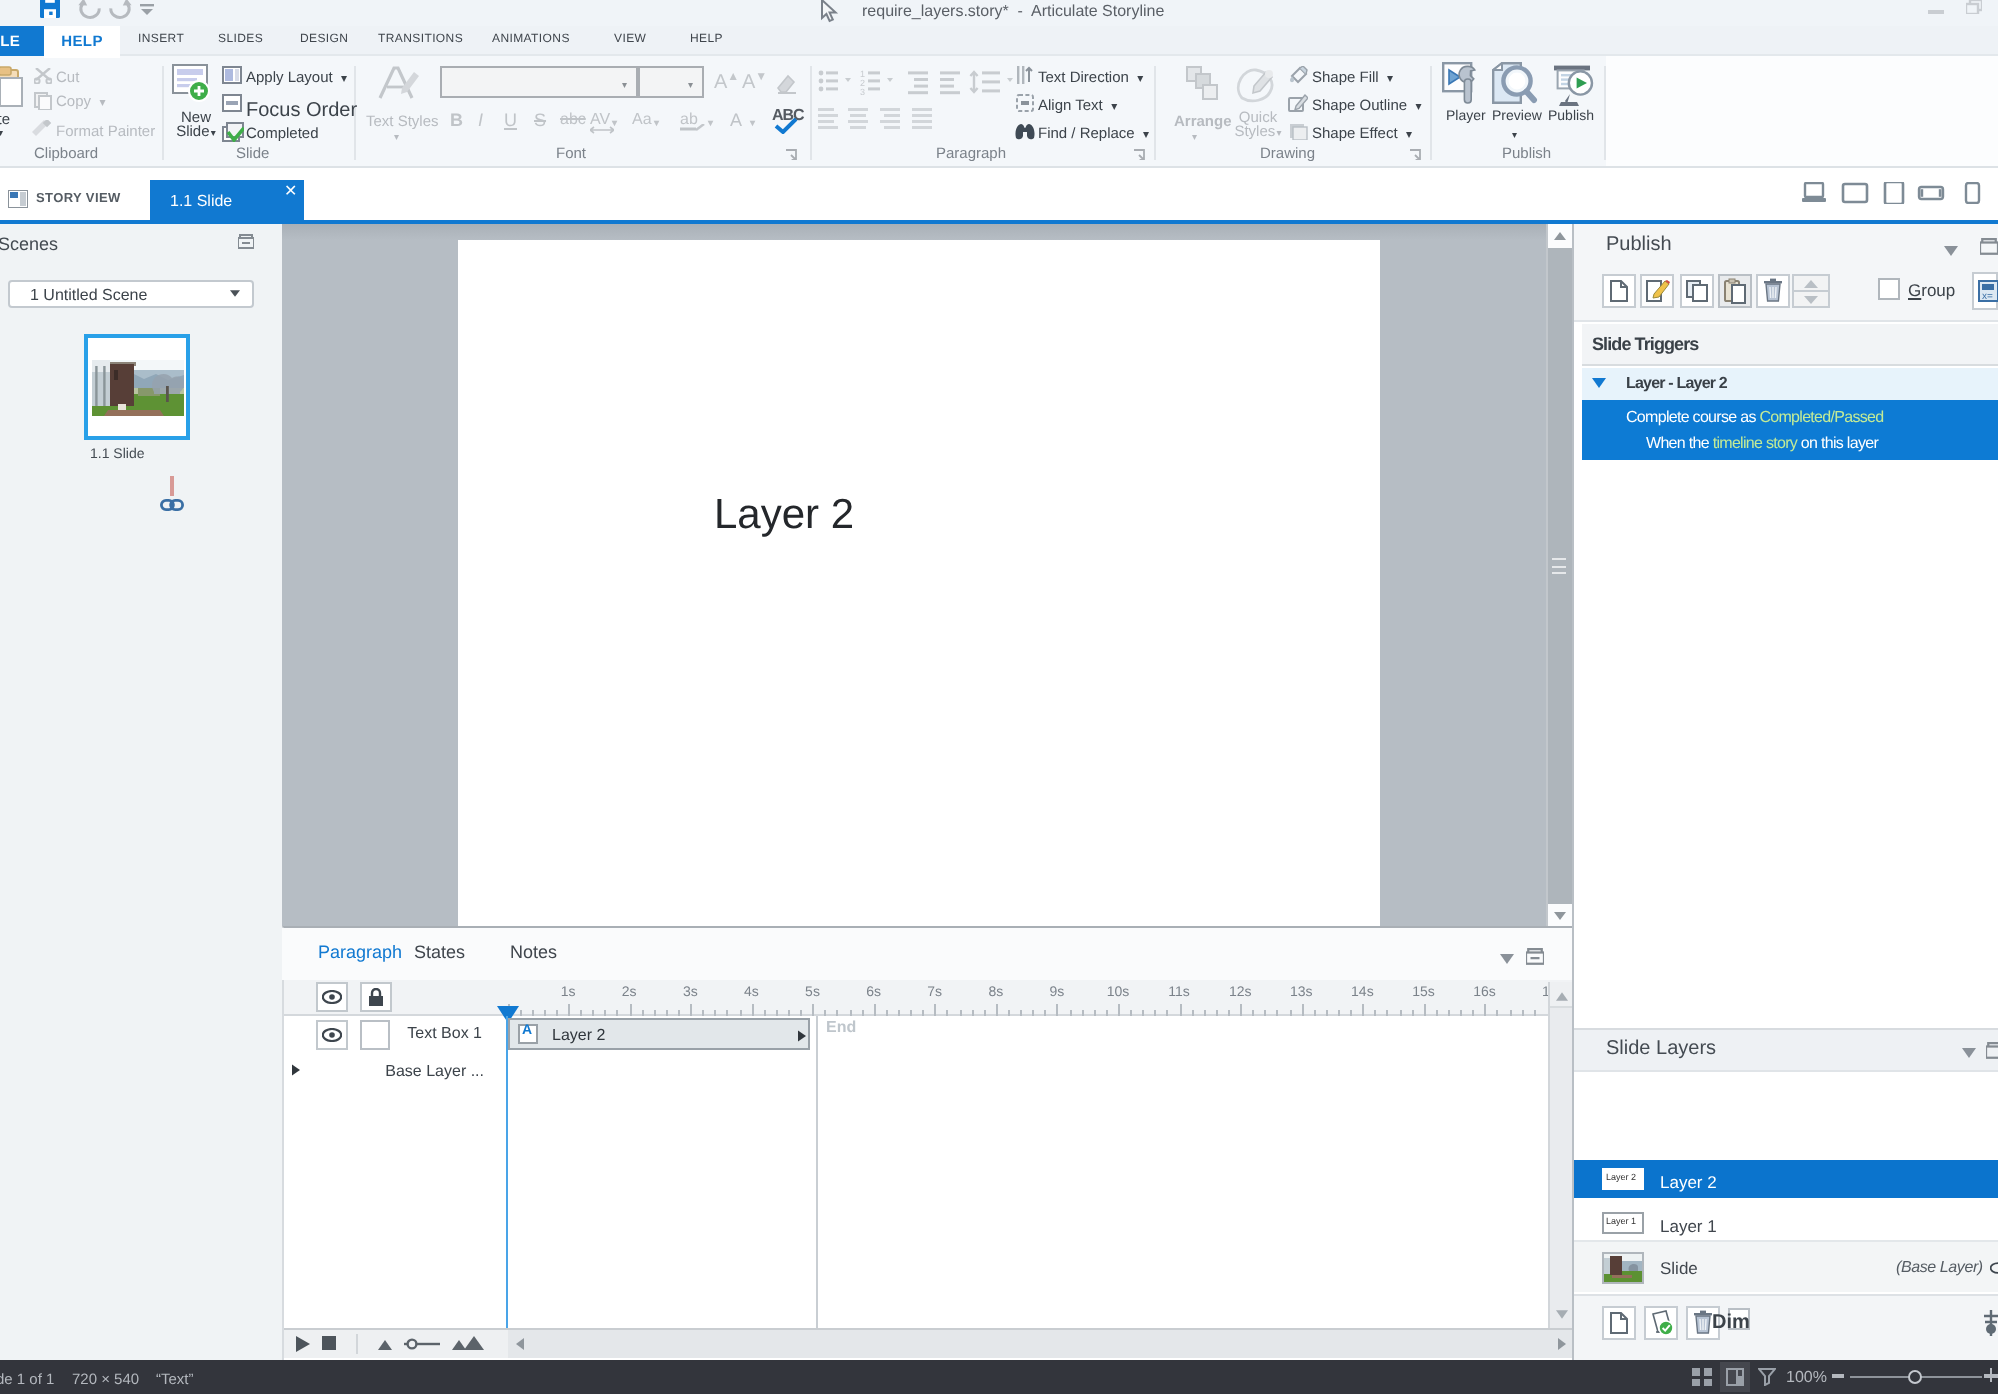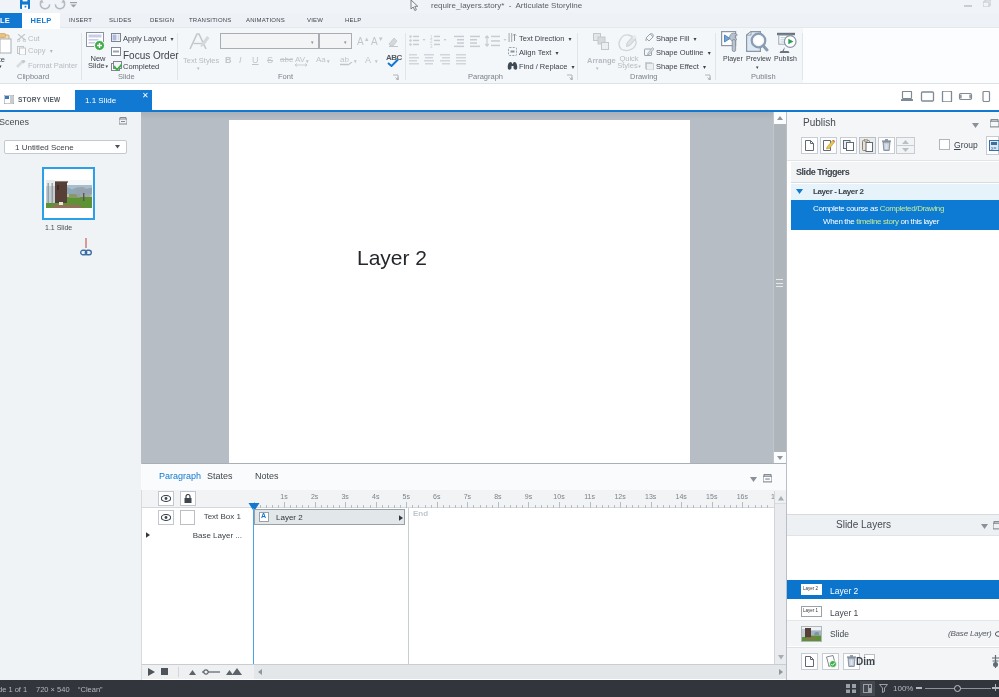--- a/index.html
+++ b/index.html
@@ -657,25 +657,25 @@
 <div class="abs" style="left:791px;top:162px;width:208px;height:21px;background:#f2f4f6;border-bottom:1px solid #d8dcdf;"></div>
 <div class="abs" style="left:796px;top:167px;font-size:9px;font-weight:bold;letter-spacing:-0.45px;color:#3a4148;">Slide Triggers</div>
 
 <div class="abs" style="left:791px;top:184px;width:208px;height:16px;background:#e7f3fb;"></div>
 <svg class="abs" style="left:796px;top:189px;width:7px;height:5px;" viewBox="0 0 7 5">
       <path d="M0 0 L7 0 L3.5 5 Z" fill="#1179d1"></path>
     </svg>
 <div class="abs" style="left:813px;top:187px;font-size:8px;font-weight:bold;letter-spacing:-0.4px;color:#3a4148;">Layer - Layer 2</div>
 
 <div class="abs" style="left:791px;top:200px;width:208px;height:30px;background:#0d7bd4;"></div>
-<div class="abs" style="left:813px;top:204px;font-size:8px;letter-spacing:-0.35px;color:#fff;white-space:nowrap;">Complete course as <span style="color:#c3eb96;">Completed/Drawing</span></div>
+<div class="abs" style="left:813px;top:204px;font-size:8px;letter-spacing:-0.35px;color:#fff;white-space:nowrap;">Complete course as <span style="color:#c3eb96;">Completed/Passed</span></div>
 <div class="abs" style="left:823px;top:217px;font-size:8px;letter-spacing:-0.35px;color:#fff;white-space:nowrap;">When the <span style="color:#c3eb96;">timeline story</span> on this layer</div>
 
 <div class="abs" style="left:787px;top:514px;width:212px;height:22px;background:#eef1f4;border-top:1px solid #d7dbdf;border-bottom:1px solid #e0e4e8;"></div>
-<div class="abs" style="left:836px;top:519px;font-size:10px;color:#444b52;">Slide Layers</div>
+<div class="abs" style="left:803px;top:519px;font-size:10px;color:#444b52;">Slide Layers</div>
 <svg class="abs" style="left:981px;top:524px;width:7px;height:5px;" viewBox="0 0 7 5">
       <path d="M0 0 L7 0 L3.5 5 Z" fill="#8a9199"></path>
     </svg>
 <svg class="abs" style="left:993px;top:521px;width:9px;height:9px;" viewBox="0 0 8 8">
       <rect x="0" y="2" width="8" height="5" fill="none" stroke="#848b92" stroke-width="1"></rect>
       <path d="M1 2 L1 0.5 L7 0.5 L7 2" fill="none" stroke="#848b92" stroke-width="1"></path>
     </svg>
 
 <div class="abs" style="left:787px;top:580px;width:212px;height:19px;background:#0b74cd;"></div>
 <div class="abs" style="left:801px;top:584px;width:21px;height:11px;background:#fff;"></div>
@@ -726,21 +726,21 @@
 <svg class="abs" style="left:992px;top:655px;width:7px;height:13px;" viewBox="0 0 7 13">
       <path d="M3.5 0 L3.5 13 M0 3 L7 3 M0.5 6 L6.5 6" stroke="#5f6a74" stroke-width="1.2"></path>
       <circle cx="3.5" cy="9.5" r="2.5" fill="#5f6a74"></circle>
     </svg>
 <div class="abs" style="left:864px;top:654px;width:11px;height:11px;background:#fff;border:1px solid #b9bfc5;"></div>
 <div class="abs" style="left:856px;top:656px;font-size:10px;color:#3c434a;font-weight:bold;">Dim</div>
 
 <div class="abs" style="left:0;top:680px;width:999px;height:17px;background:#33353c;"></div>
 <div class="abs" style="left:-2px;top:685px;font-size:7.5px;color:#b4b8be;">de 1 of 1</div>
 <div class="abs" style="left:36px;top:685px;font-size:7.5px;color:#b4b8be;">720 × 540</div>
-<div class="abs" style="left:78px;top:685px;font-size:7.5px;color:#b4b8be;">“Clean”</div>
+<div class="abs" style="left:78px;top:685px;font-size:7.5px;color:#b4b8be;">“Text”</div>
 
 <svg class="abs" style="left:846px;top:684px;width:10px;height:9px;" viewBox="0 0 10 9">
       <rect x="0" y="0" width="4" height="4" fill="#9aa0a8"></rect>
       <rect x="6" y="0" width="4" height="4" fill="#9aa0a8"></rect>
       <rect x="0" y="5.5" width="4" height="4" fill="#9aa0a8"></rect>
       <rect x="6" y="5.5" width="4" height="4" fill="#9aa0a8"></rect>
     </svg>
 <div class="abs" style="left:860px;top:681px;width:15px;height:15px;background:#45474e;"></div>
 <svg class="abs" style="left:863px;top:684px;width:9px;height:9px;" viewBox="0 0 9 9">
       <rect x="0" y="0" width="9" height="9" fill="#9aa0a8"></rect>

